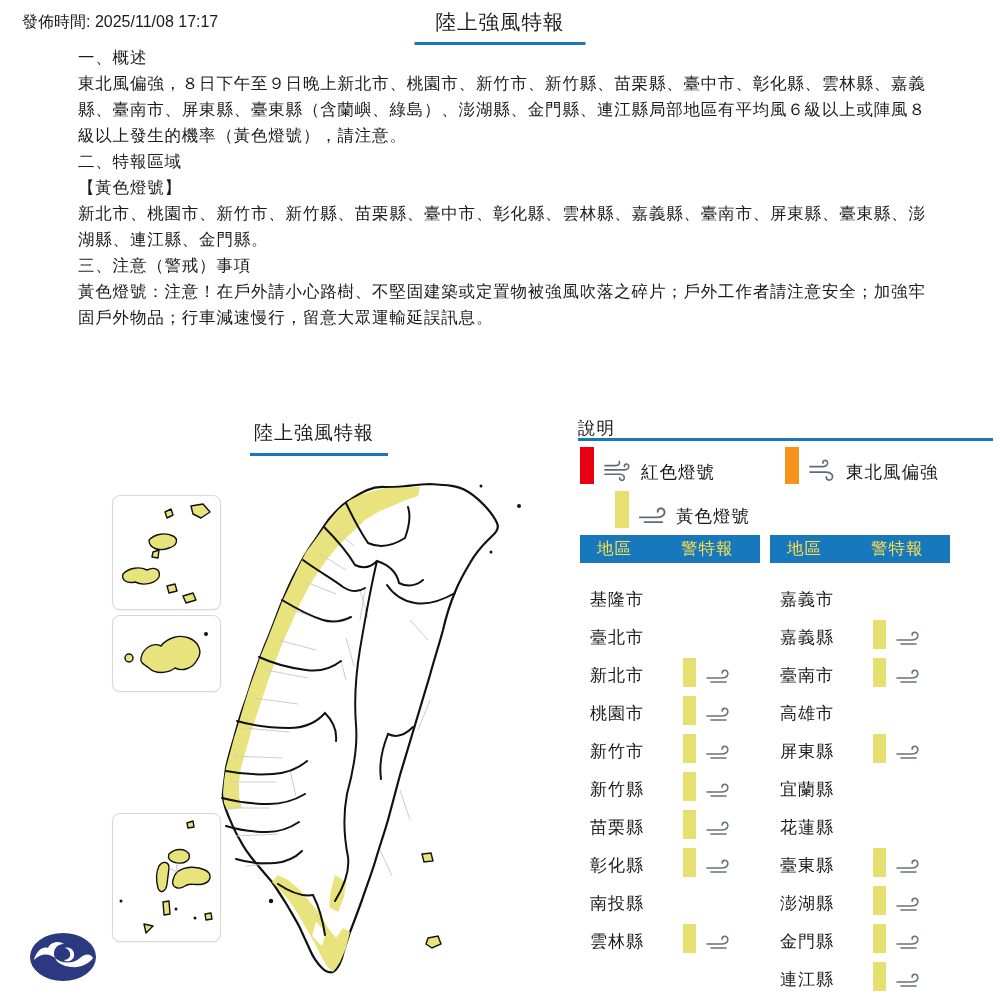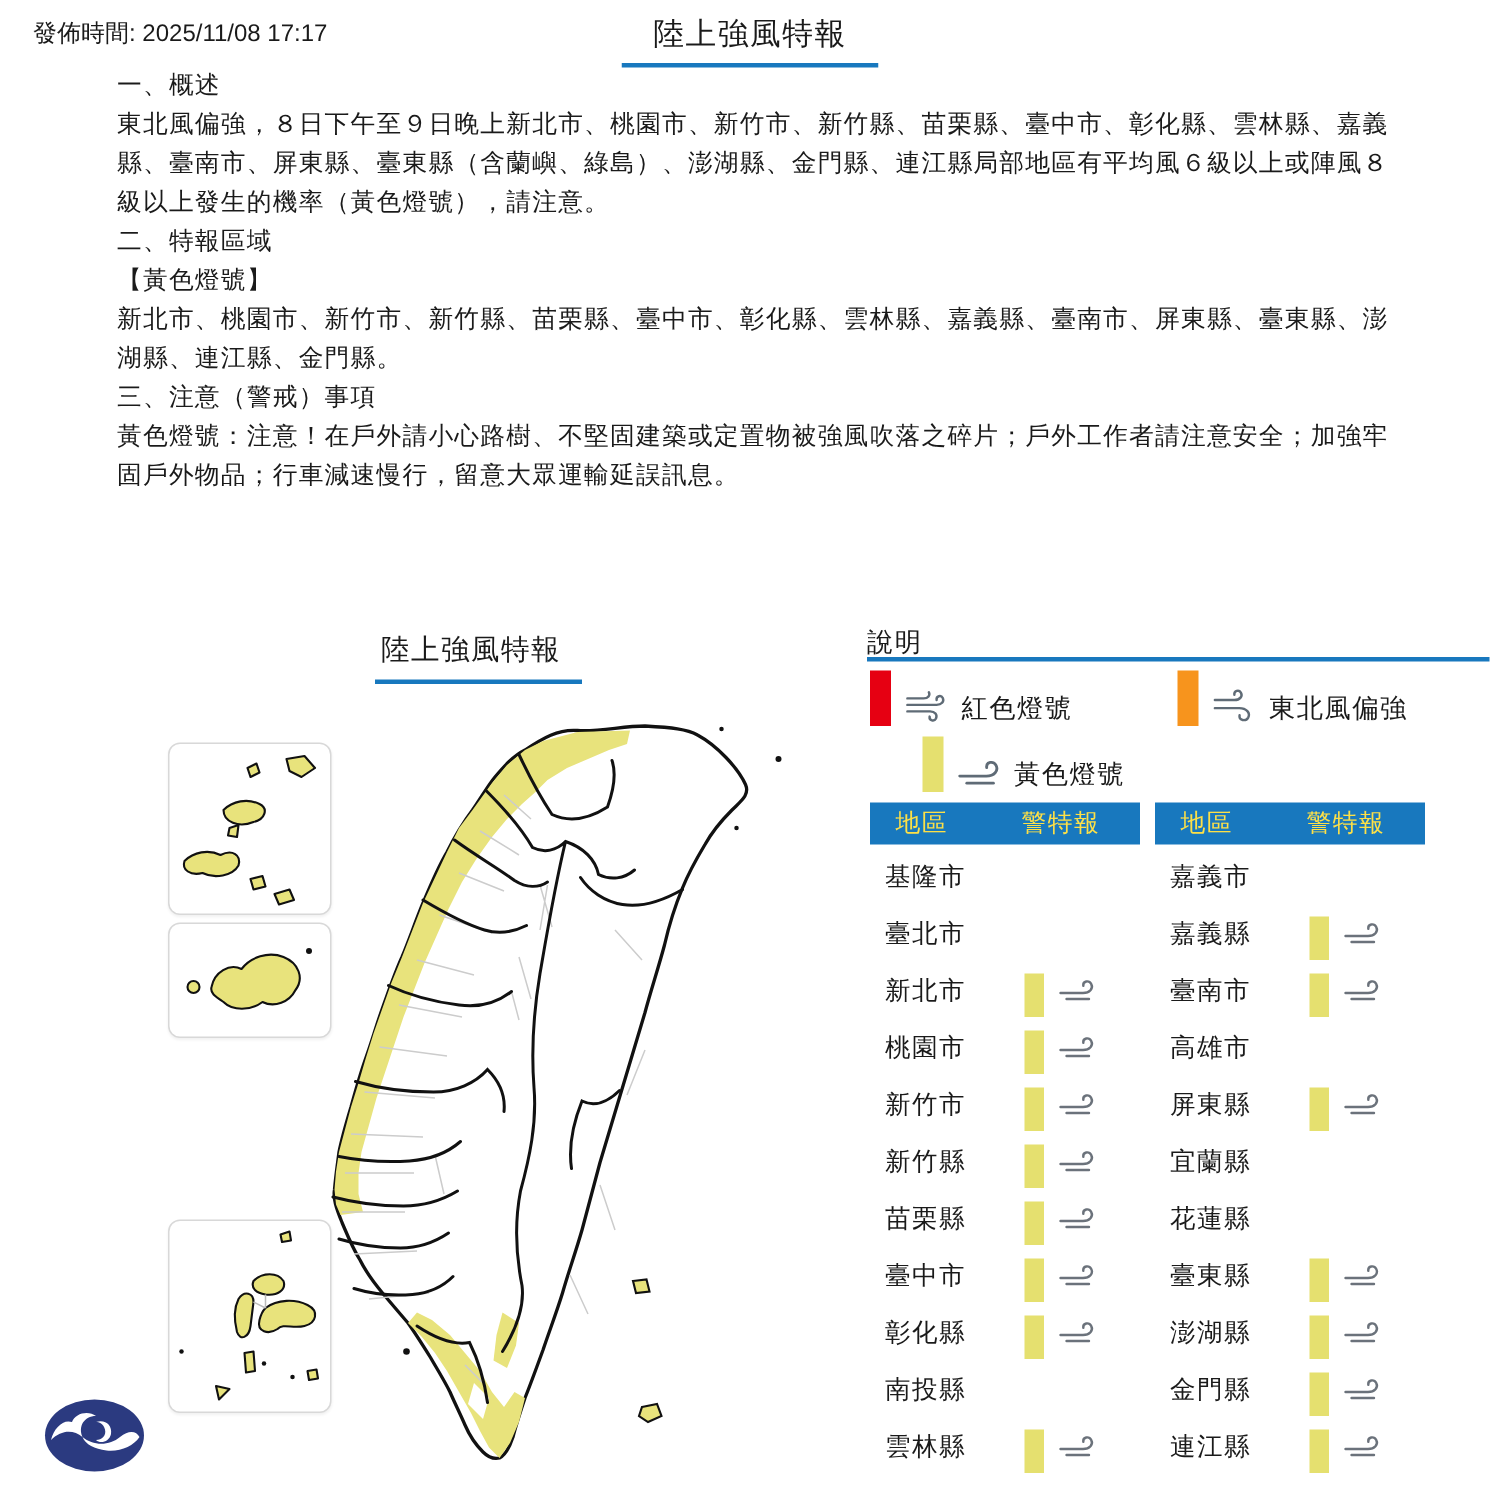--- a/index.html
+++ b/index.html
@@ -32,21 +32,21 @@
   .legend-item .lbl{font-size:17.5px;letter-spacing:1px;margin-left:4px;}
   .li-red{left:580px;top:446px;}
   .li-orange{left:785px;top:446px;}
   .li-yellow{left:580px;top:490px;margin-left:35px;}
   .wtable{position:absolute;width:180px;}
   .wt-left{left:580px;top:535px;}
   .wt-right{left:770px;top:535px;}
   .thead{height:28px;background:#1878be;color:#fde047;display:flex;align-items:center;font-size:16.5px;letter-spacing:1px;font-family:Liberation Mono, monospace;}
   .thead .h-region{padding-left:17px;width:84px;}
   .trows{margin-top:10px;}
-  .trow{height:38px;display:flex;align-items:flex-start;padding-left:10px;}
+  .trow{height:38px;display:flex;align-items:flex-end;padding-left:10px;}
   .tname{width:93px;font-size:17px;letter-spacing:1px;}
   .badge{width:13px;height:29px;display:inline-block;}
   .trow svg{margin-left:8px;}
   .logo{position:absolute;left:28px;top:930px;}
 </style>
 </head>
 <body>
 
 <div class="publish-time">發佈時間: 2025/11/08 17:17</div>
 <div class="main-title">陸上強風特報</div>
@@ -234,28 +234,20 @@
       </div>
       <div class="trow">
         <span class="tname">苗栗縣</span>
         <span class="badge" style="background: rgb(229, 224, 111);"></span>
         <svg width="30" height="22" viewBox="0 0 28 22" fill="none">
     <path d="M2 13 H17 C21.5 13 24 10 22.5 7 C21 4.2 16.8 5 17.2 8.2" stroke="#6b727b" stroke-width="1.6" stroke-linecap="round"></path>
     <path d="M6 17 H21" stroke="#6b727b" stroke-width="1.6" stroke-linecap="round"></path>
   </svg>
       </div>
       <div class="trow">
-        <span class="tname">臺中市</span>
-        <span class="badge" style="background: rgb(229, 224, 111);"></span>
-        <svg width="30" height="22" viewBox="0 0 28 22" fill="none">
-    <path d="M2 13 H17 C21.5 13 24 10 22.5 7 C21 4.2 16.8 5 17.2 8.2" stroke="#6b727b" stroke-width="1.6" stroke-linecap="round"></path>
-    <path d="M6 17 H21" stroke="#6b727b" stroke-width="1.6" stroke-linecap="round"></path>
-  </svg>
-      </div>
-      <div class="trow">
         <span class="tname">彰化縣</span>
         <span class="badge" style="background: rgb(229, 224, 111);"></span>
         <svg width="30" height="22" viewBox="0 0 28 22" fill="none">
     <path d="M2 13 H17 C21.5 13 24 10 22.5 7 C21 4.2 16.8 5 17.2 8.2" stroke="#6b727b" stroke-width="1.6" stroke-linecap="round"></path>
     <path d="M6 17 H21" stroke="#6b727b" stroke-width="1.6" stroke-linecap="round"></path>
   </svg>
       </div>
       <div class="trow">
         <span class="tname">南投縣</span>
       </div>

